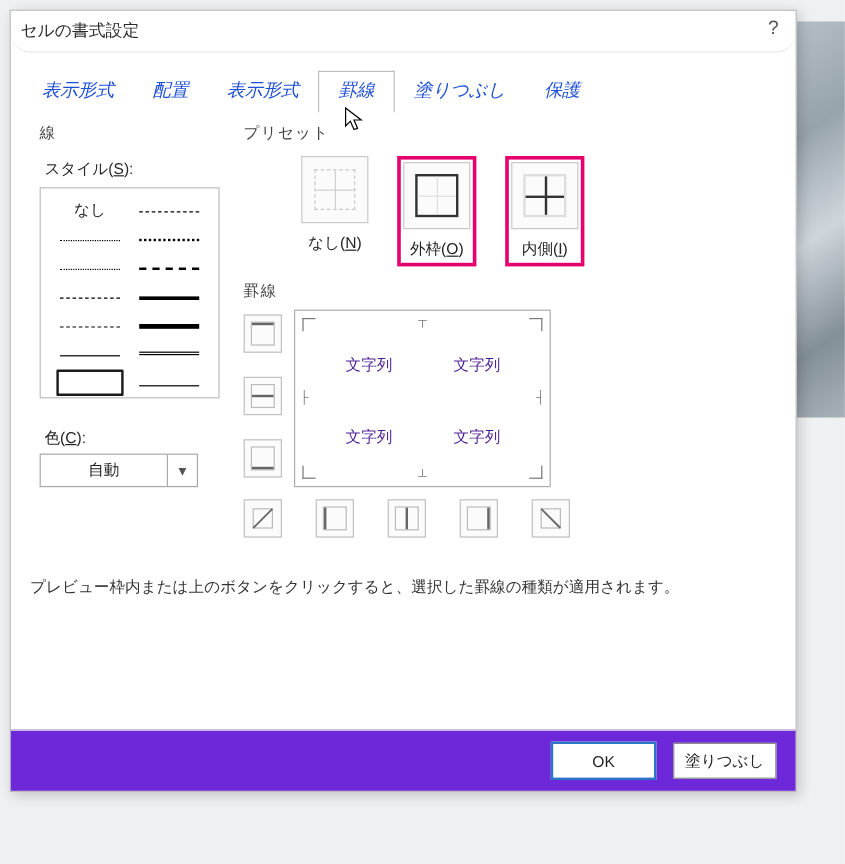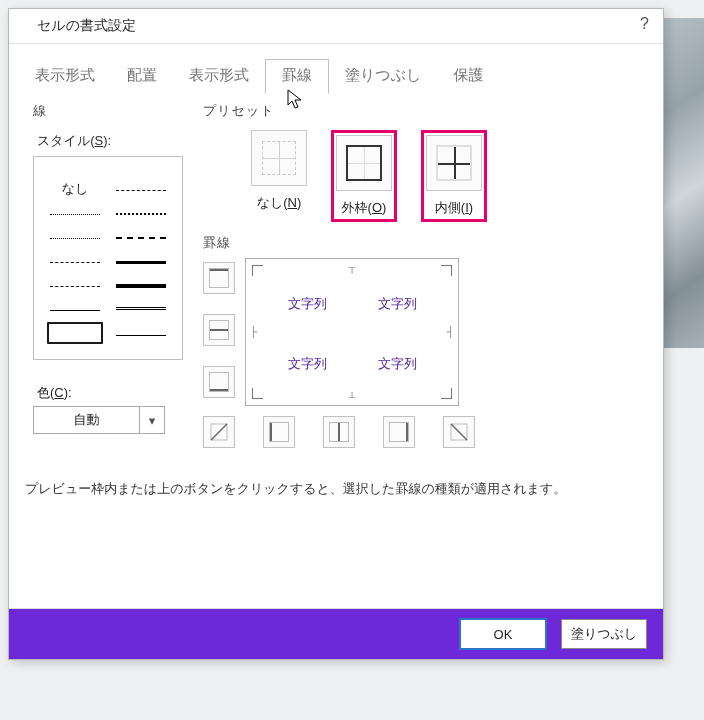--- a/index.html
+++ b/index.html
@@ -9,43 +9,44 @@
     font-size:13px;color:#222;background:#eef0f2;
     position:relative;overflow:hidden;
   }
   .dialog{
     position:absolute;left:8px;top:8px;width:654px;
     background:#fff;border:1px solid #b9b9b9;
     box-shadow:3px 3px 10px rgba(0,0,0,0.18);
   }
   .titlebar{
     display:flex;align-items:center;height:34px;
-    padding:0 28px;font-size:14px;color:#2a2a2a;
-    border-bottom:1px solid #e5e5e5;position:relative;
+    padding:0 8px;font-size:14px;color:#2a2a2a;
+    border-bottom:1px solid #e5e5e5;position:relative;border-radius:17px;
   }
   .titlebar .help{position:absolute;right:14px;top:6px;font-size:16px;color:#555}
   .tabs{
     display:flex;align-items:flex-end;gap:0;
-    margin:14px 10px 0 10px;font-size:15px;color:#737373;
+    margin:14px 10px 0 10px;font-size:15px;color:#1d4ed8;
     border-bottom:1px solid transparent;
+    font-style:italic;
   }
   .tab{padding:6px 16px 8px;cursor:default}
   .tab.active{
     border:1px solid #bfbfbf;border-bottom:1px solid #fff;
     background:#fff;position:relative;top:1px;
   }
   .cursor{position:absolute;left:278px;top:80px;width:18px;height:22px;pointer-events:none}
   .cursor svg{display:block}
   .content{display:flex;padding:8px 20px 12px 24px}
   .group-title{color:#444;letter-spacing:1px}
   .line-group{width:160px}
   .style-label{margin:12px 0 6px 4px;color:#2a2a2a}
   .styles-box{
     width:132px;height:162px;border:1px solid #bdbdbd;
-    padding:20px 8px;background:#fff;
+    padding:6px 8px;background:#fff;
   }
   .styles-box table{width:100%;border-collapse:collapse}
   .styles-box td{width:50%;height:22px;vertical-align:middle;text-align:center}
   .line-sample{display:inline-block;width:50px;height:0;border-top-width:1px;border-top-color:#000;vertical-align:middle}
   .sel{display:inline-block;width:52px;height:18px;border:2px solid #1a1a1a;border-radius:1px}
   .color-label{margin:24px 0 4px 4px}
   .color-dd{
     display:flex;align-items:center;width:130px;height:26px;border:1px solid #a9a9a9;
   }
   .color-dd .txt{flex:1;text-align:center}

